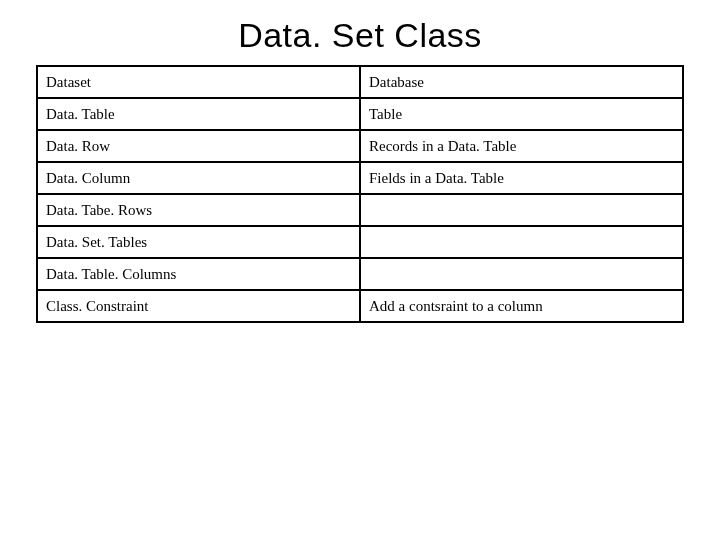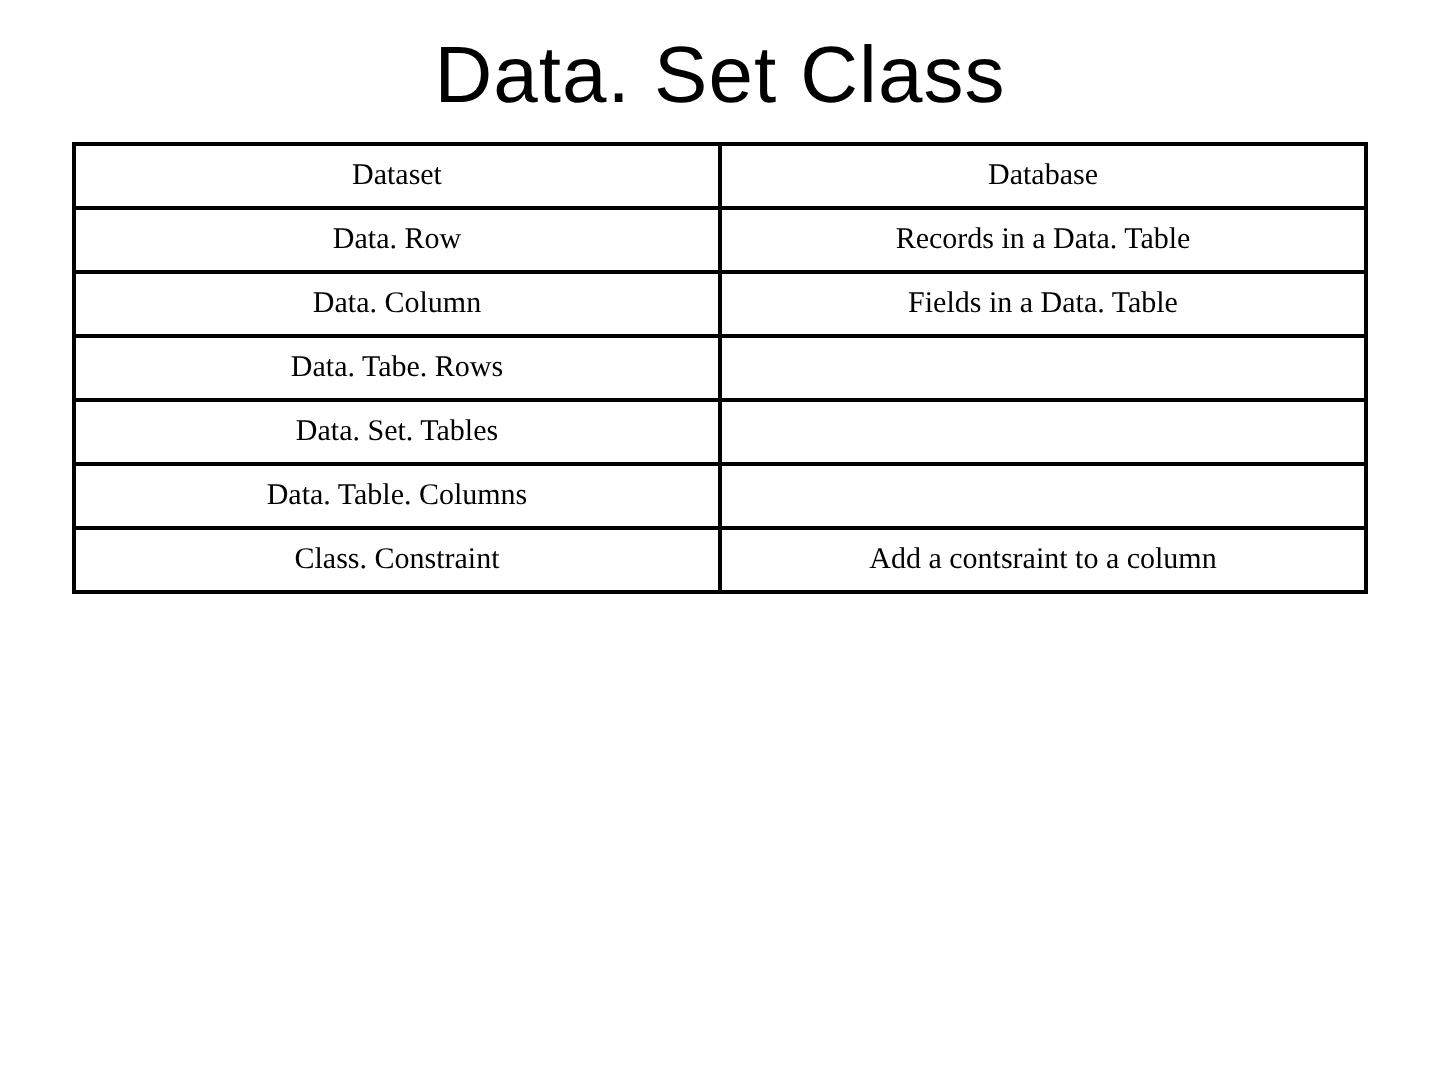--- a/index.html
+++ b/index.html
@@ -12,30 +12,29 @@
     color: #000;
   }
   .slide {
     box-sizing: border-box;
     width: 720px;
     height: 540px;
     padding: 12px 36px 0 36px;
   }
   .title {
     font-family: Arial, Helvetica, sans-serif;
-    font-size: 40px;
+    font-size: 34px;
     text-align: center;
     margin: 4px 0 10px 0;
     letter-spacing: 0.5px;
   }
   table.grid {
     border-collapse: collapse;
     width: 100%;
     table-layout: fixed;
-    text-align: center;
   }
   table.grid td {
     border: 2px solid #000;
     padding: 4px 8px;
     font-size: 15px;
     height: 22px;
     vertical-align: middle;
     overflow: hidden;
     white-space: nowrap;
   }
@@ -43,20 +42,24 @@
 </head>
 <body>
 
 <div class="slide">
   <div class="title">Data. Set Class</div>
   <table class="grid">
     <tbody>
       <tr>
         <td>Dataset</td>
         <td>Database</td>
+      </tr>
+      <tr>
+        <td>Data. Table</td>
+        <td>Table</td>
       </tr>
       <tr>
         <td>Data. Row</td>
         <td>Records in a Data. Table</td>
       </tr>
       <tr>
         <td>Data. Column</td>
         <td>Fields in a Data. Table</td>
       </tr>
       <tr>

